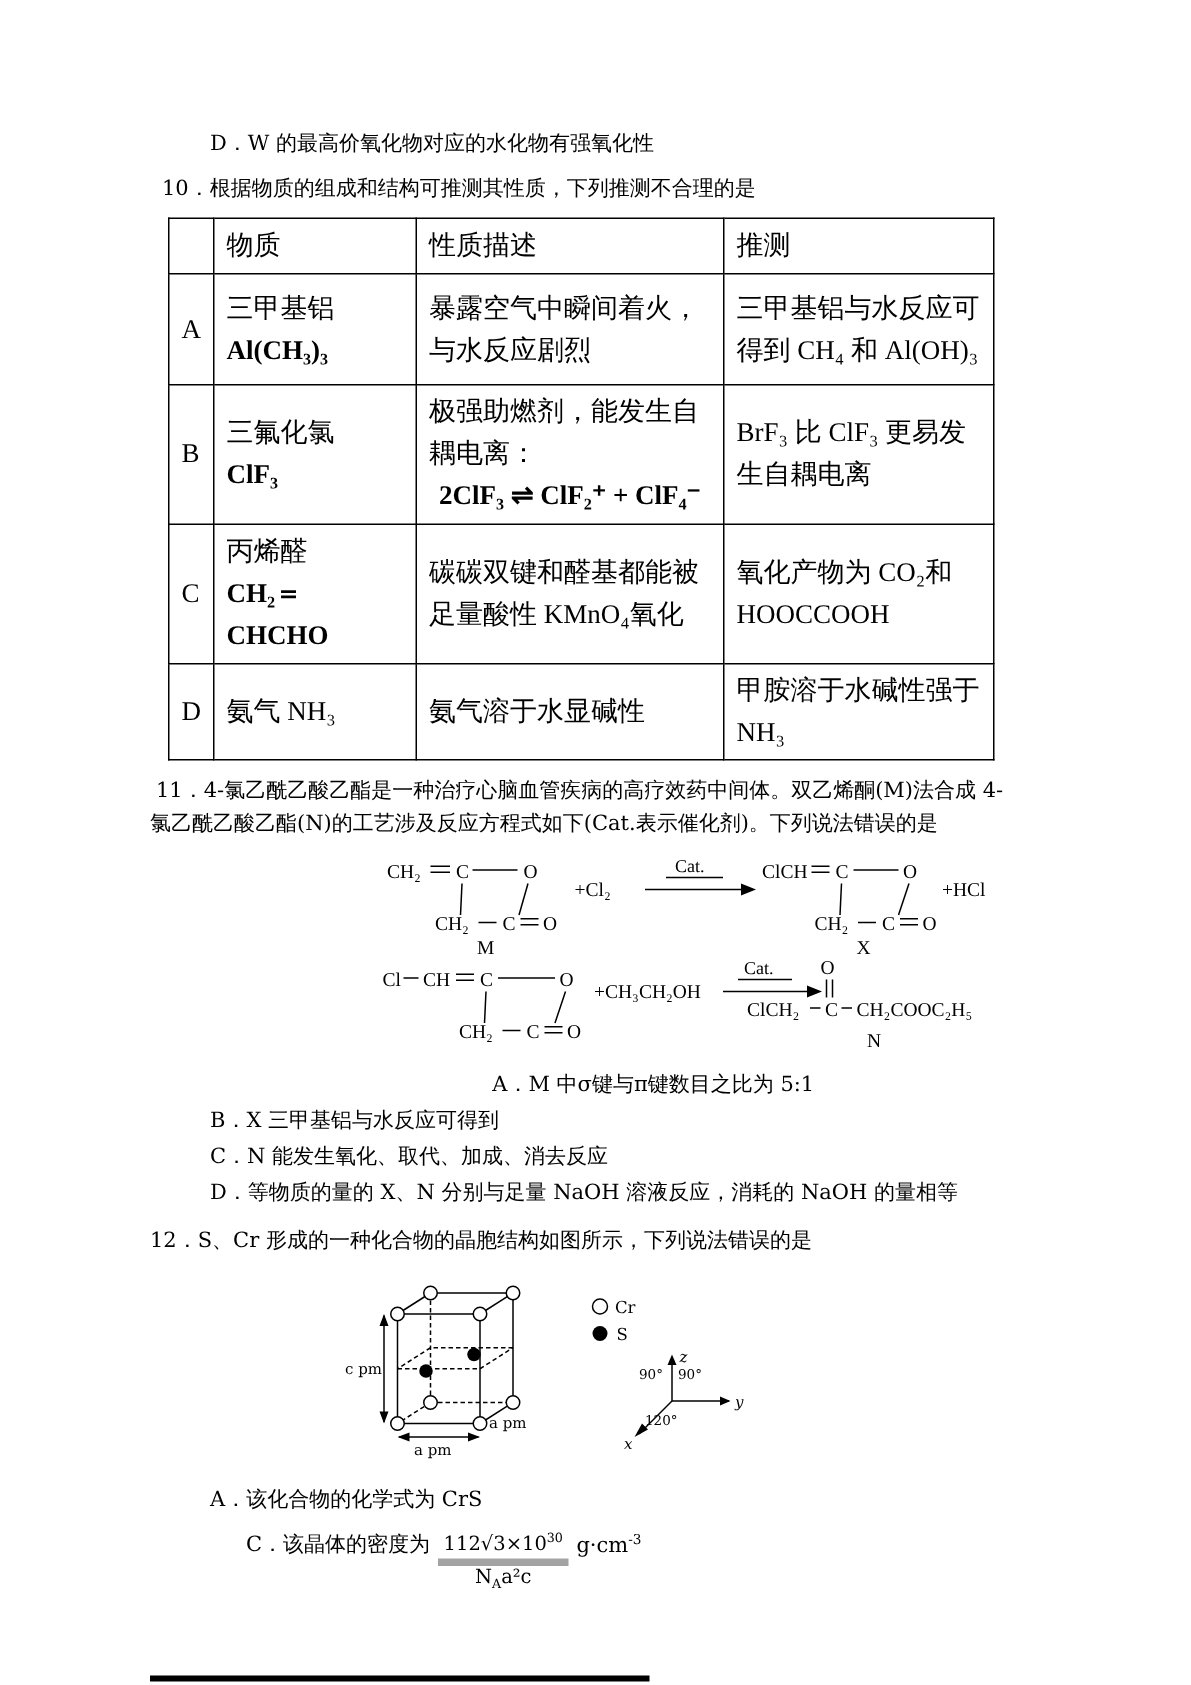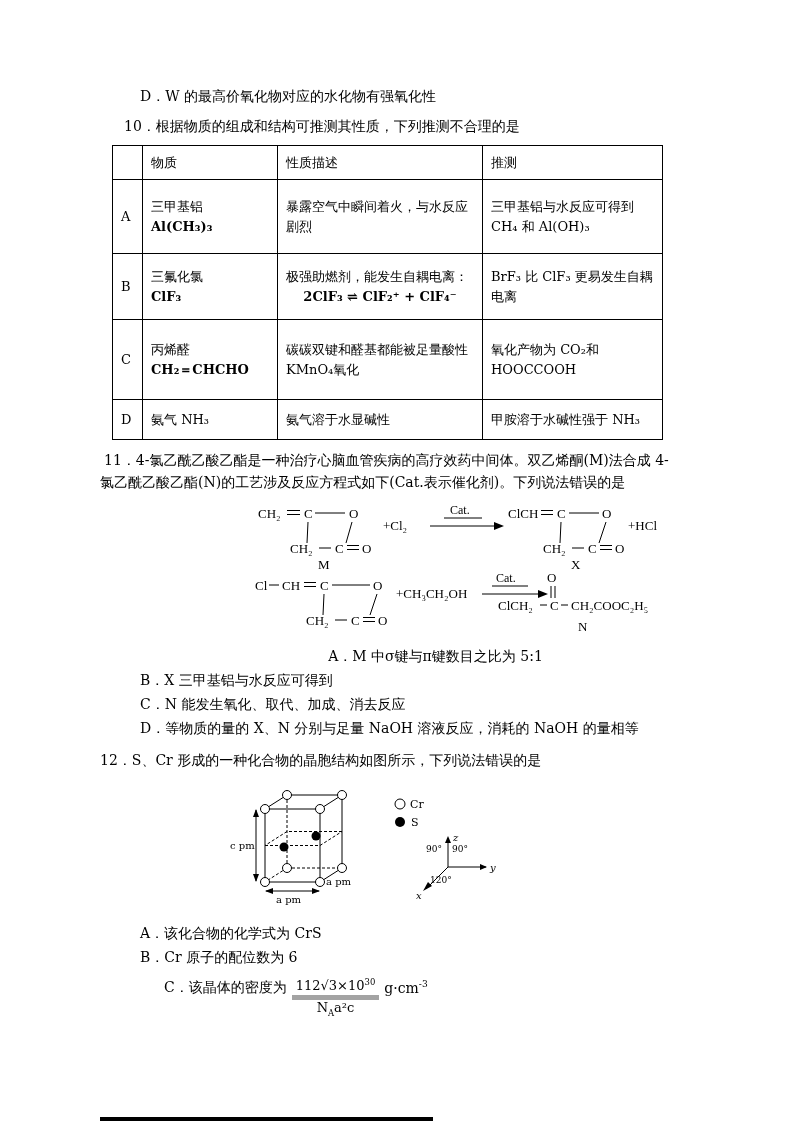--- a/index.html
+++ b/index.html
@@ -1,29 +1,29 @@
 <!DOCTYPE html>
 <html><head>
 <meta charset="utf-8">
 <style>
   * { margin:0; padding:0; box-sizing:border-box; }
   html,body { width:794px; height:1123px; }
   body { background:#fff; color:#000; position:relative; overflow:hidden;
          font-family:"DejaVu Serif","DejaVu Sans","Liberation Serif",serif; }
   .page { position:absolute; inset:0; padding:86px 63px 0 100px; font-size:14px; line-height:1.55; }
   .ml40 { margin-left:40px; }
-  .ml12 { margin-left:24px; }
+  .ml12 { margin-left:8px; }
   .ml4  { margin-left:4px; }
   .mt10 { margin-top:10px; }
   .mt8  { margin-top:8px; }
   .mt6  { margin-top:6px;text-align:center; }
   .mt14 { margin-top:14px; }
 
-  table.q10 { border-collapse:collapse; margin:8px 0 0 12px; font-size:13px;
-              table-layout:fixed; width:550px; }
+  table.q10 { border-collapse:collapse; margin:8px 0 0 12px; font-size:18px;
+              table-layout:fixed; width:550px;font-family:Liberation Serif, serif; }
   table.q10 th, table.q10 td { border:1px solid #000; padding:4px 8px; font-weight:normal;
               text-align:left; vertical-align:middle; line-height:1.55; }
   table.q10 th { height:34px; }
   td.lab { text-align:center; }
   td.sub { padding-left:14px; }
   .bold { font-weight:bold; }
   .eq { text-align:center; font-weight:bold; }
   tr.rA { height:74px; } tr.rB { height:66px; } tr.rC { height:80px; } tr.rD { height:40px; }
 
   .opt-row { margin:8px 0 0 40px; }
@@ -283,21 +283,20 @@
         <text x="222" y="73" class="ang">90°</text>
         <text x="200" y="104" class="ang">120°</text>
         <text x="223" y="62" class="ax">z</text>
         <text x="260" y="92" class="ax">y</text>
         <text x="186" y="120" class="ax">x</text>
       </g>
     </svg>
   </div>
 
   <div class="opt-line mt14">A．该化合物的化学式为 CrS</div>
-  <div class="opt-line">B．Cr 原子的配位数为 6</div>
 
   <div class="optc">
     <span>C．该晶体的密度为</span>
     <span class="frac">
       <span class="num"><span>112√3×10</span><sup>30</sup></span>
       <span class="den"><span>N</span><sub>A</sub><span>a²c</span></span>
     </span>
     <span><span>g·cm</span><sup>-3</sup></span>
   </div>
 

